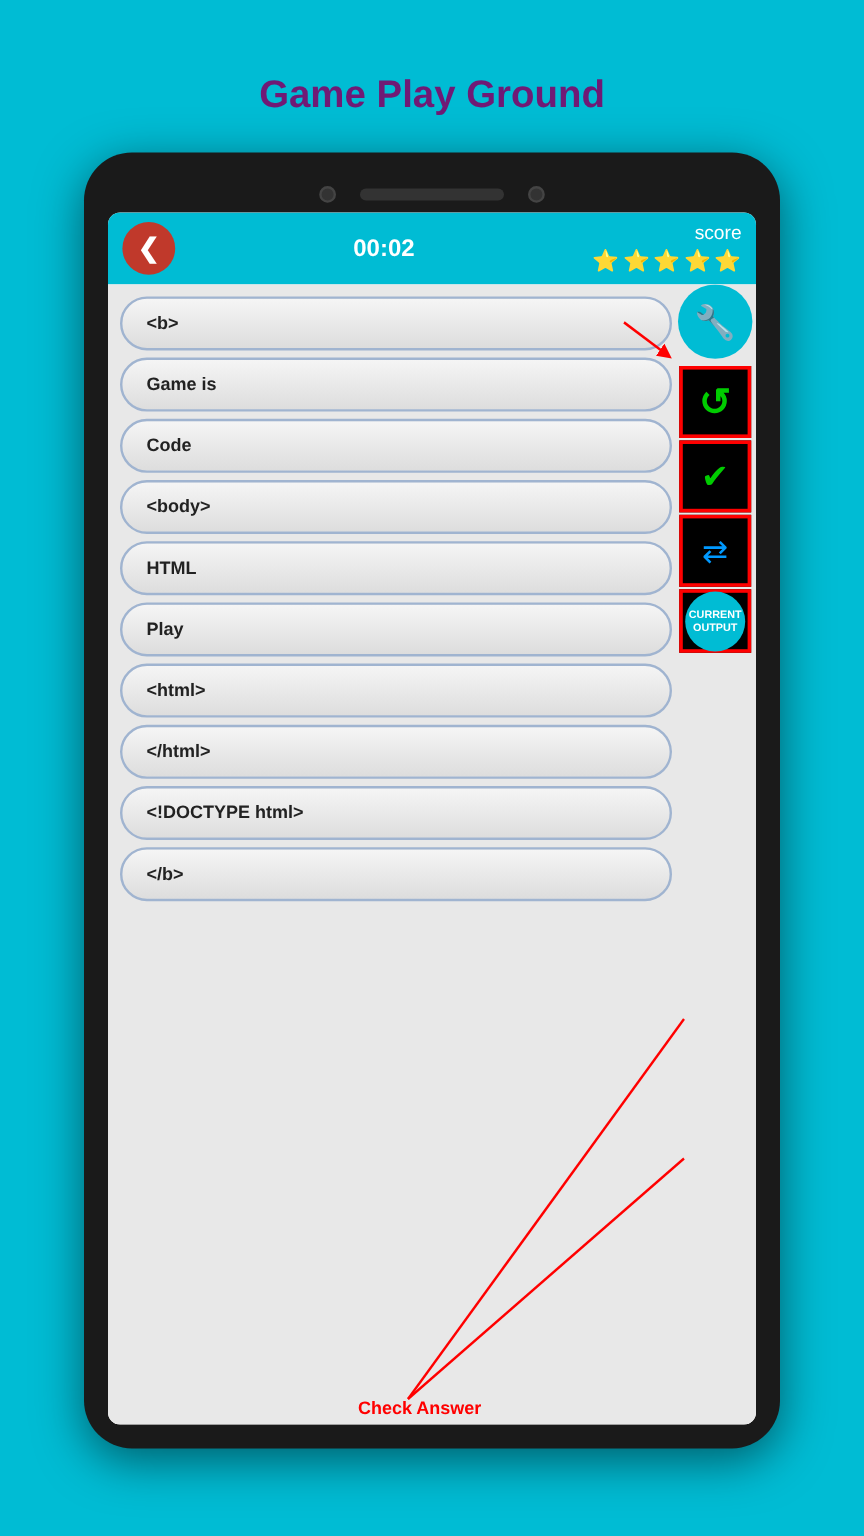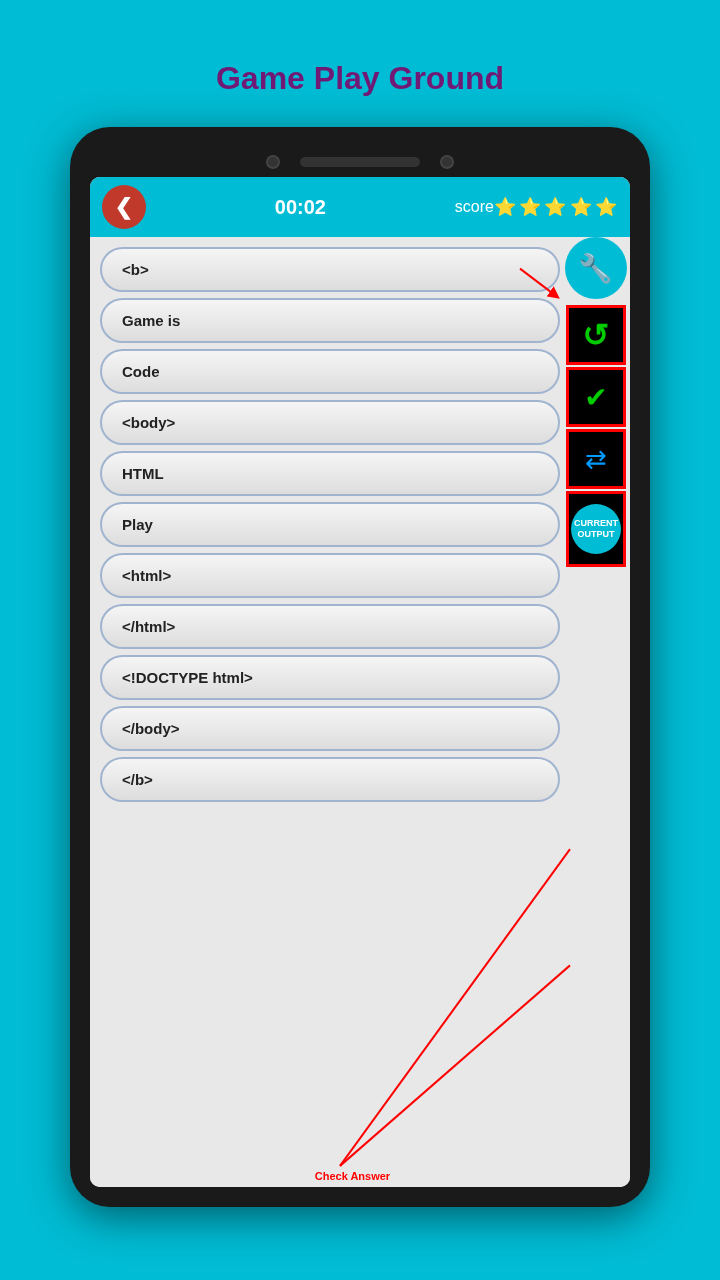--- a/index.html
+++ b/index.html
@@ -94,21 +94,21 @@
     }
 
     .timer {
       color: white;
       font-size: 20px;
       font-weight: bold;
     }
 
     .score-section {
       display: flex;
-      flex-direction: row;
+      flex-direction: column;
       align-items: flex-end;
       justify-content: space-between;
     }
 
     .score-label {
       color: white;
       font-size: 16px;
       margin-bottom: 2px;
     }
 
@@ -183,21 +183,21 @@
       border: 3px solid red;
       display: flex;
       align-items: center;
       justify-content: center;
       cursor: pointer;
       margin-bottom: 2px;
     }
 
     .current-output-btn {
       width: 60px;
-      height: 76px;
+      height: 53px;
       background: black;
       border: 3px solid red;
       display: flex;
       align-items: center;
       justify-content: center;
       cursor: pointer;
     }
 
     .current-output-inner {
       width: 50px;
@@ -282,23 +282,20 @@
         <div class="answer-item">
             <b>&lt;html&gt;</b>
           </div>
         <div class="answer-item">
             <b>&lt;/html&gt;</b>
           </div>
         <div class="answer-item">
             <b>&lt;!DOCTYPE html&gt;</b>
           </div>
         <div class="answer-item">
-            <b>&lt;/body&gt;</b>
-          </div>
-        <div class="answer-item">
             <b>&lt;/b&gt;</b>
           </div>
       </div>
 
       <div class="side-buttons">
 
         <div style="position:relative; width:100%; display:flex; justify-content:center; margin-bottom:4px;">
           <div class="tool-button">
             <span class="tool-icon">🔧</span>
           </div>
@@ -330,16 +327,16 @@
 
         <line x1="250" y1="880" x2="480" y2="580" stroke="red" stroke-width="2"></line>
         <line x1="250" y1="880" x2="480" y2="690" stroke="red" stroke-width="2"></line>
         <defs>
           <marker id="arr" markerWidth="6" markerHeight="6" refX="3" refY="3" orient="auto">
             <path d="M0,0 L6,3 L0,6 Z" fill="red"></path>
           </marker>
         </defs>
       </svg>
 
-      <div style="position:absolute; bottom:5px; left:50%; transform:translateX(-60%); color:red; font-size:11px; font-weight:bold;">Check Answer</div>
+      <div style="position:absolute; bottom:5px; left:50%; transform:translateX(-60%); color:red; font-size:15px; font-weight:bold;">Check Answer</div>
     </div>
   </div>
 </div>
 
 </body></html>

